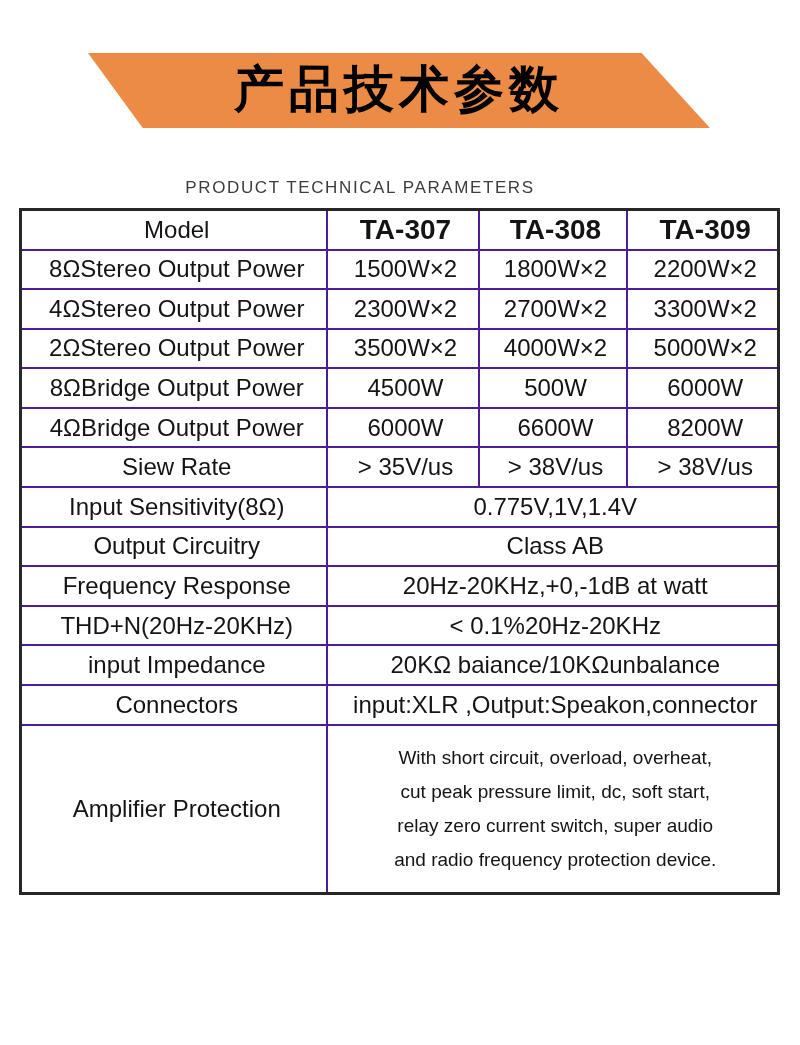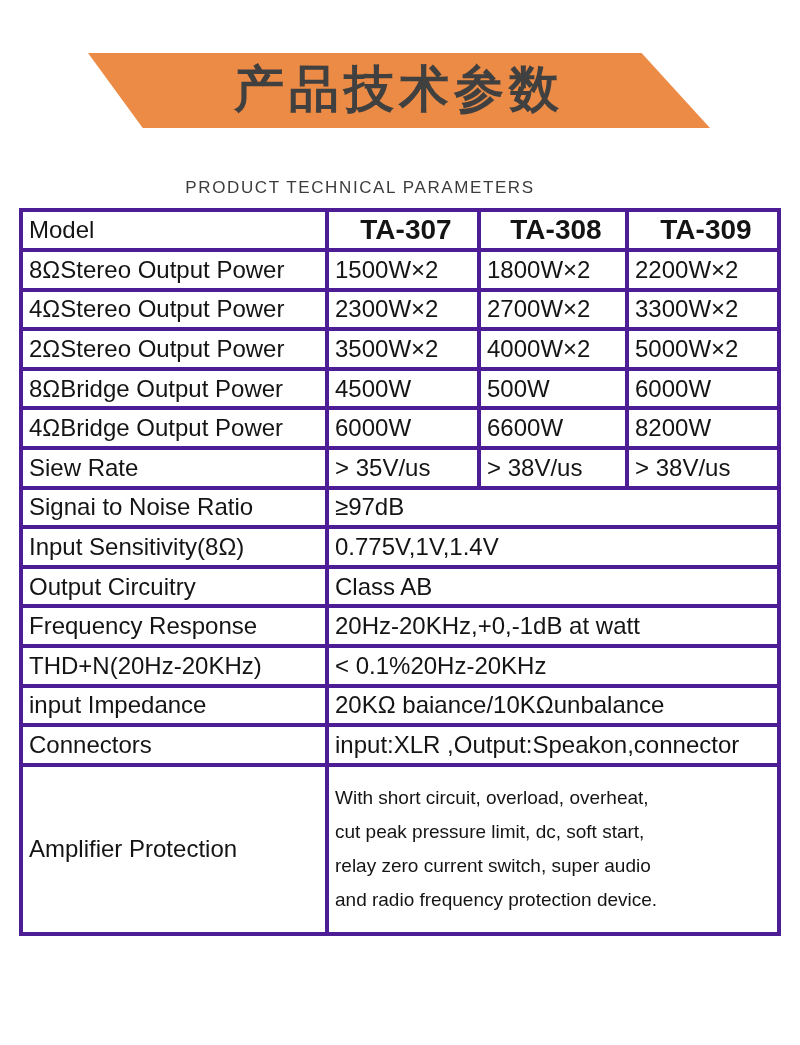--- a/index.html
+++ b/index.html
@@ -15,21 +15,21 @@
   
   .banner {
     position: absolute;
     left: 88px; top: 53px;
     width: 622px; height: 75px;
     background: #EC8B45;
     clip-path: polygon(0 0, 89% 0, 100% 100%, 8.8% 100%);
     display: flex; align-items: center; justify-content: center;
   }
   .banner-title {
-    color: #404040;
+    color: #000000;
     font-size: 50px;
     font-weight: bold;
     letter-spacing: 5px;
     line-height: 1;
     padding-bottom: 4px;
     white-space: nowrap;
   }
   .subtitle {
     position: absolute;
     left: 0; top: 145px;
@@ -45,21 +45,21 @@
   table.spec {
     position: absolute;
     left: 19px; top: 208px;
     width: 758px;
     border-collapse: collapse;
     table-layout: fixed;
     font-size: 24px;
     color: #141414;
   }
   table.spec { border: 3px solid #272727; }
-  table.spec td { border: 4px solid #4c1d95; padding: 0 0 0 6px; vertical-align: middle; overflow: hidden; }
+  table.spec td { border: 2px solid #4c1d95; padding: 0 0 0 6px; vertical-align: middle; overflow: hidden; text-align: center; }
   tr.std-row { height: 39.6px; }
   tr.header-row { height: 40px; }
   tr.tall-row { height: 169px; }
   td.model-head {
     font-weight: bold;
     text-align: center;
     font-size: 28px;
     padding: 0;
   }
   td.label-cell { text-align: left; }
@@ -125,24 +125,20 @@
       <td class="value-cell">8200W</td>
     </tr>
     <tr class="std-row">
       <td class="label-cell">Siew Rate</td>
       <td class="value-cell">&gt; 35V/us</td>
       <td class="value-cell">&gt; 38V/us</td>
       <td class="value-cell">&gt; 38V/us</td>
     </tr>
 
     <tr class="std-row">
-      <td class="label-cell">Signai to Noise Ratio</td>
-      <td class="value-cell" colspan="3">≥97dB</td>
-    </tr>
-    <tr class="std-row">
       <td class="label-cell">Input Sensitivity(8Ω)</td>
       <td class="value-cell" colspan="3">0.775V,1V,1.4V</td>
     </tr>
     <tr class="std-row">
       <td class="label-cell">Output Circuitry</td>
       <td class="value-cell" colspan="3">Class AB</td>
     </tr>
     <tr class="std-row">
       <td class="label-cell">Frequency Response</td>
       <td class="value-cell" colspan="3">20Hz-20KHz,+0,-1dB at watt</td>

